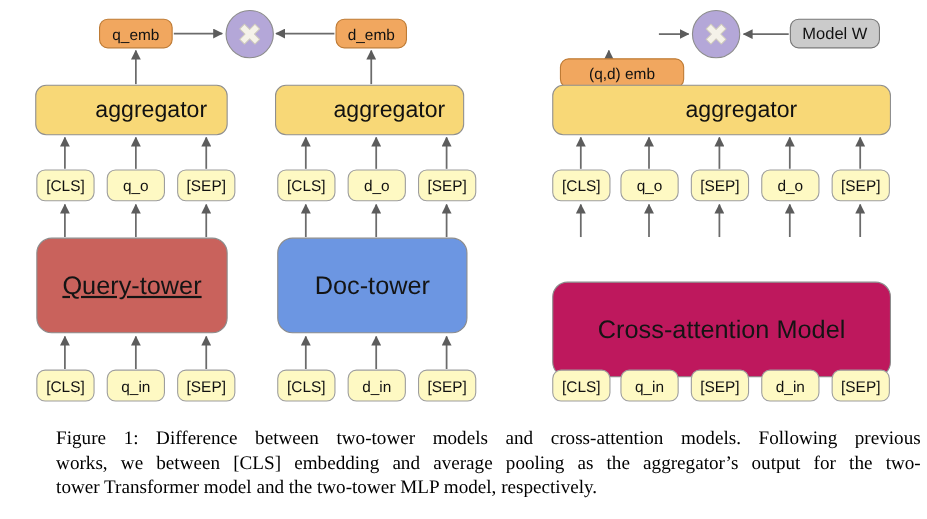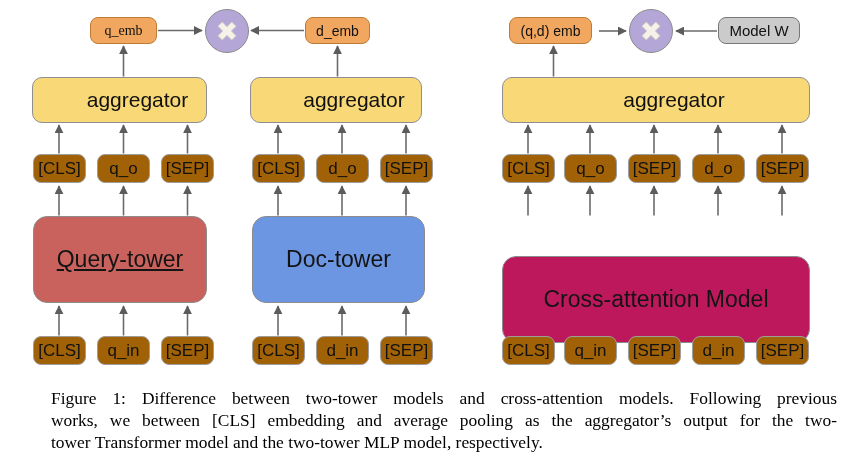--- a/index.html
+++ b/index.html
@@ -3,21 +3,21 @@
 <meta charset="utf-8">
 <style>
   html,body{margin:0;padding:0;background:#ffffff;}
   body{width:843px;height:472px;position:relative;font-family:"Liberation Sans",sans-serif;}
   #figure{position:relative;width:843px;height:382px;background:#ffffff;}
   #arrow-layer{position:absolute;left:0;top:0;width:843px;height:382px;}
   .node{position:absolute;box-sizing:border-box;display:flex;align-items:center;justify-content:center;
         color:#111;background:#fff;border:1.6px solid #8c8c8c;}
   .emb{background:#F1A75F;border-color:#BE7B35;border-radius:8px;font-size:14px;height:27px;top:17px;}
   .agg{background:#F8D877;border-color:#8f8f8f;border-radius:10px;font-size:21px;height:46px;top:77px;padding-left:36px;}
-  .tok{background:#a16207;border-color:#9e9e9e;border-radius:8px;font-size:17px;height:29px;width:53px;text-align:center;}
+  .tok{background:#fef9c3;border-color:#9e9e9e;border-radius:8px;font-size:14px;height:29px;width:53px;text-align:center;}
   .tok-out{top:154px;}
   .tok-in{top:336px;}
   .tower{border-color:#8c8c8c;border-radius:14px;font-size:23px;height:87px;top:216px;color:#141414;}
   .mul{position:absolute;top:9px;width:44px;height:44px;border-radius:50%;
        background:#B4A7D8;border:1.8px solid #8c8c8c;box-sizing:border-box;
        display:flex;align-items:center;justify-content:center;}
   .modelw{background:#CBCBCB;border-color:#777777;border-radius:8px;font-size:15px;height:27px;top:17px;}
   #caption{position:absolute;left:7px;right:6px;top:388px;color:#000;
            font-family:"Liberation Serif",serif;font-size:17.4px;line-height:21.9px;margin-left:44px;}
   .cap-line{text-align:justify;text-align-last:justify;}
@@ -71,29 +71,29 @@
         <line x1="123.5" y1="76.5" x2="123.5" y2="46" marker-end="url(#ah)"></line>
         <line x1="337.5" y1="76.5" x2="337.5" y2="46" marker-end="url(#ah)"></line>
         <line x1="553.5" y1="76.5" x2="553.5" y2="46" marker-end="url(#ah)"></line>
         <line x1="158" y1="30.5" x2="202" y2="30.5" marker-end="url(#ah)"></line>
         <line x1="304" y1="30.5" x2="251" y2="30.5" marker-end="url(#ah)"></line>
         <line x1="599" y1="31" x2="626" y2="31" marker-end="url(#ah)"></line>
         <line x1="717" y1="31" x2="676" y2="31" marker-end="url(#ah)"></line>
       </g>
   </svg>
 
-  <div class="node emb" style="left:90px;width:67px;font-family:Liberation Serif, serif;">q_emb</div>
+  <div class="node emb" style="left:90px;width:67px;">q_emb</div>
   <div class="mul" style="left:205px;">
     <svg width="26" height="26" viewBox="0 0 24 24">
       <path d="M9.2 3h5.6v6.2H21v5.6h-6.2V21H9.2v-6.2H3V9.2h6.2z" transform="rotate(45 12 12)" fill="#F5F2E9" stroke="#CFCBBD" stroke-width="0.8" stroke-linejoin="round"></path>
     </svg>
   </div>
   <div class="node emb" style="left:305px;width:65px;">d_emb</div>
 
-  <div class="node emb" style="left:509px;width:83px;">(q,d) emb</div>
+  <div class="node emb" style="left:509px;width:113px;margin-top:36px;">(q,d) emb</div>
   <div class="mul" style="left:629px;">
     <svg width="26" height="26" viewBox="0 0 24 24">
       <path d="M9.2 3h5.6v6.2H21v5.6h-6.2V21H9.2v-6.2H3V9.2h6.2z" transform="rotate(45 12 12)" fill="#F5F2E9" stroke="#CFCBBD" stroke-width="0.8" stroke-linejoin="round"></path>
     </svg>
   </div>
   <div class="node modelw" style="left:718px;width:82px;">Model W</div>
 
   <div class="node agg" style="left:32px;width:175px;">aggregator</div>
   <div class="node agg" style="left:250px;width:172px;">aggregator</div>
   <div class="node agg" style="left:502px;width:308px;">aggregator</div>

